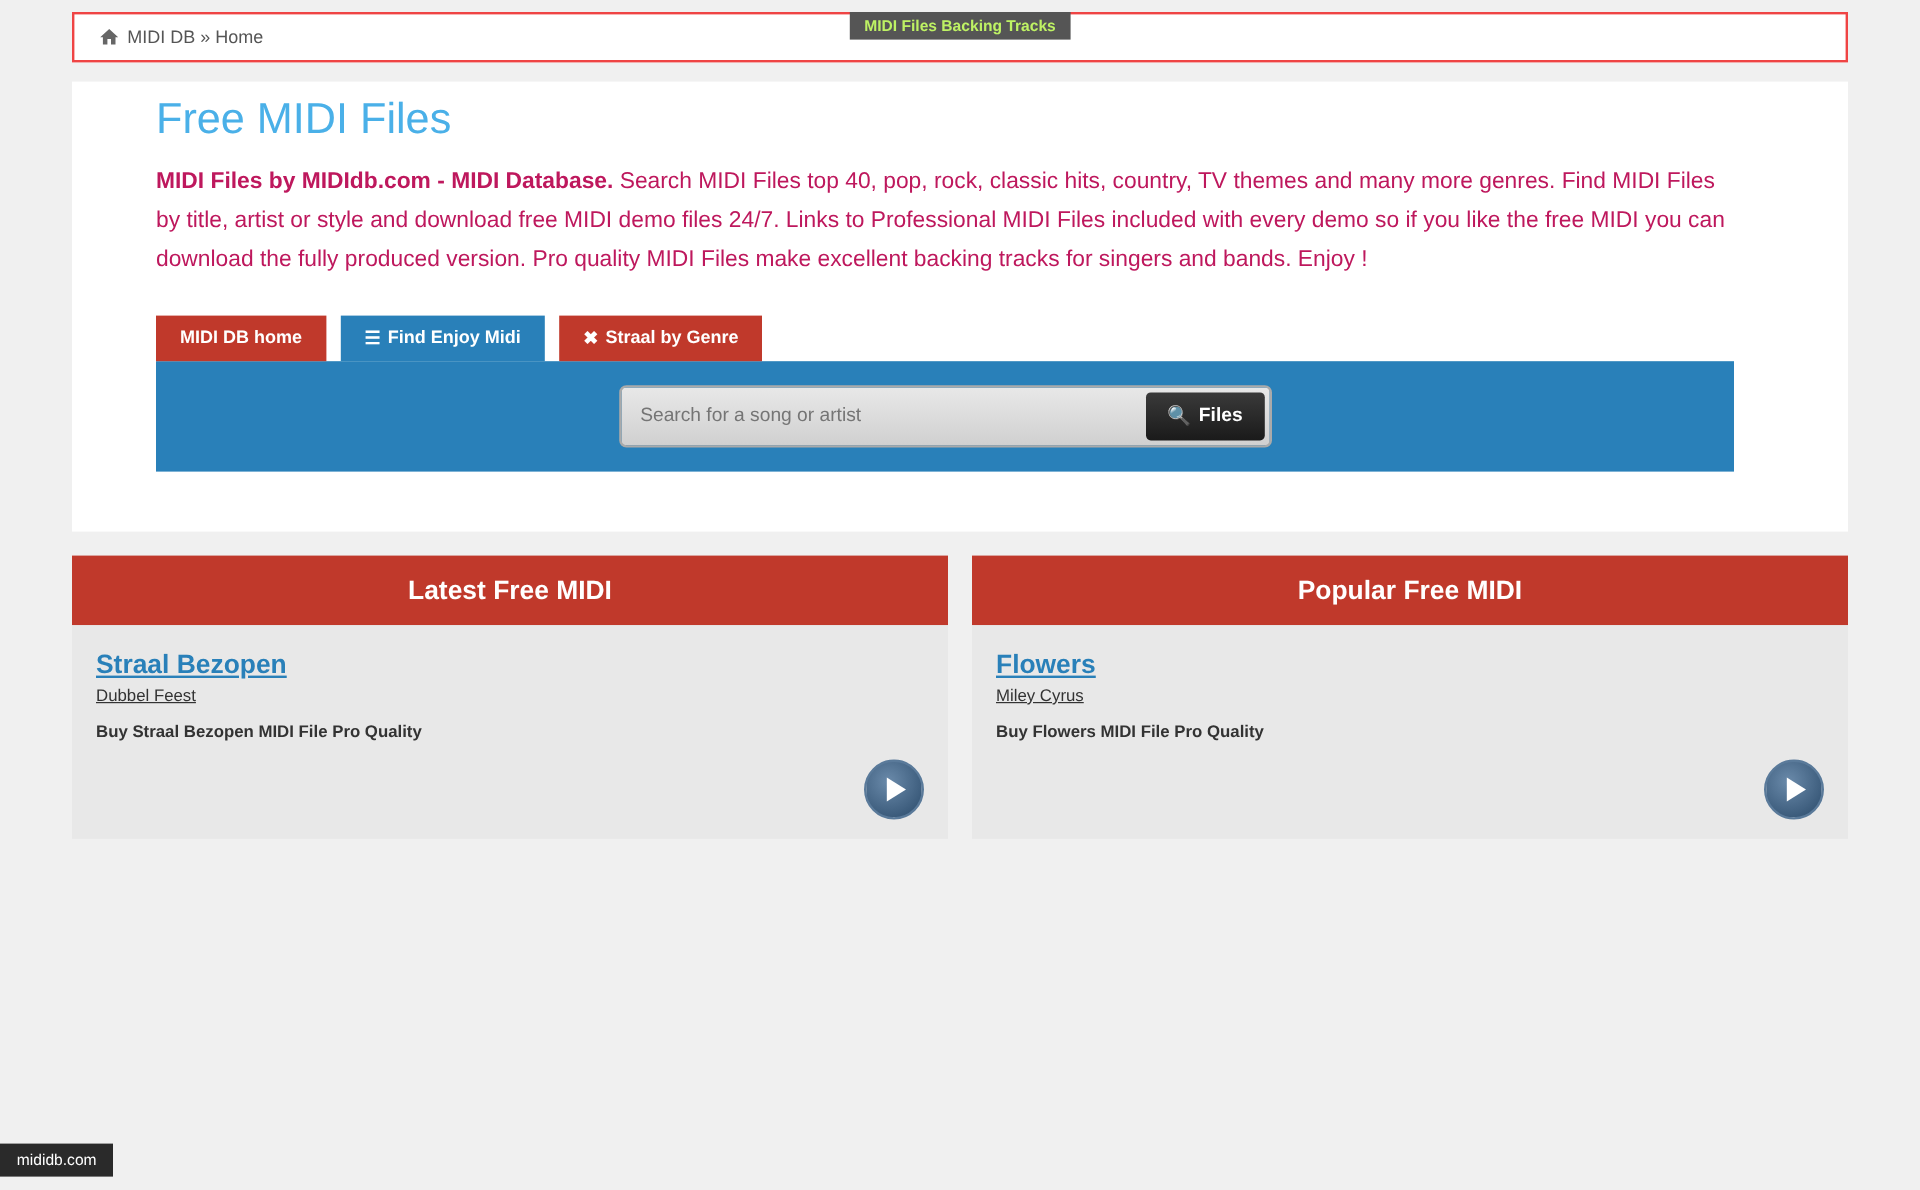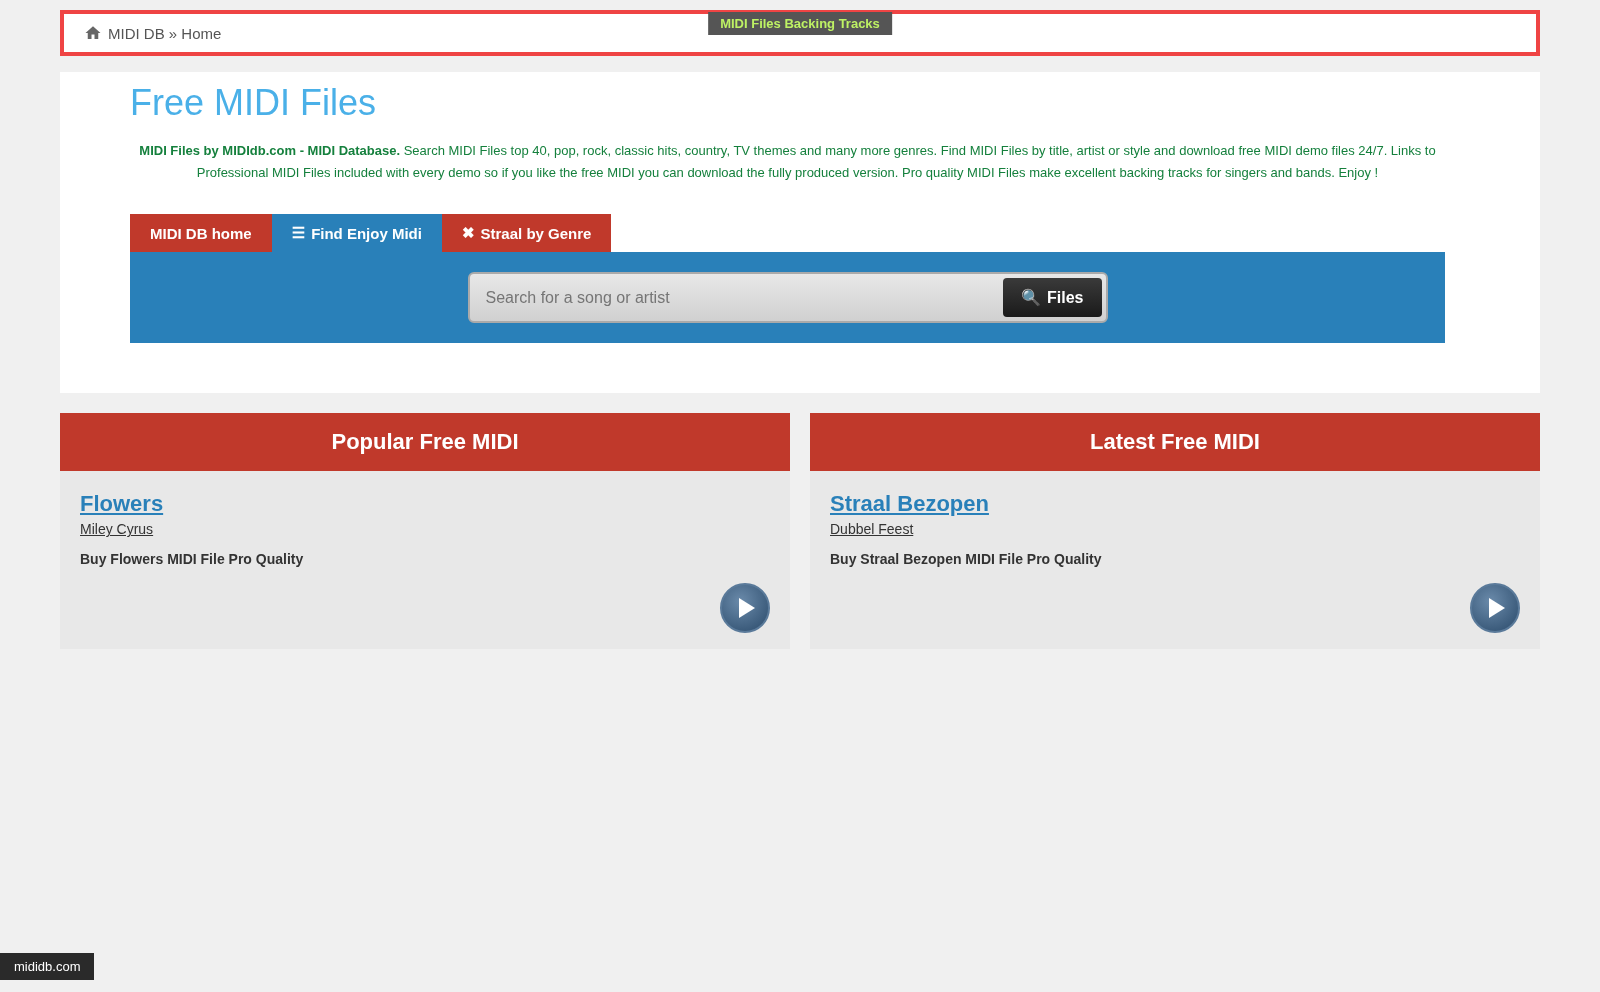--- a/index.html
+++ b/index.html
@@ -6,21 +6,21 @@
     body {
       font-family: Arial, sans-serif;
       background: #f0f0f0;
       color: #333;
       font-size: 15px;
     }
 
     
     .breadcrumb-bar {
       background: #fff;
-      border: 4px solid #ef4444;
+      border: 2px solid #ef4444;
       padding: 10px 20px;
       display: flex;
       align-items: center;
       margin: 10px 60px;
       position: relative;
     }
     .breadcrumb-bar .tab-badge {
       position: absolute;
       top: -2px;
       left: 50%;
@@ -53,34 +53,33 @@
     }
 
     .page-title {
       color: #4ab0e8;
       font-size: 36px;
       font-weight: normal;
       margin-bottom: 16px;
     }
 
     .description {
-      font-size: 13px;
+      font-size: 19px;
       line-height: 1.7;
-      color: #15803d;
+      color: #be185d;
       margin-bottom: 30px;
-      text-align: center;
     }
     .description strong {
       font-weight: bold;
     }
 
     
     .tabs-container {
       display: flex;
-      gap: 0;
+      gap: 12px;
       margin-bottom: 0;
     }
     .tab {
       padding: 10px 20px;
       font-size: 15px;
       font-weight: bold;
       color: #fff;
       cursor: pointer;
       border: none;
       text-decoration: none;
@@ -108,21 +107,21 @@
       margin-bottom: 30px;
     }
     .search-wrapper {
       display: flex;
       align-items: center;
       background: linear-gradient(to bottom, #e8e8e8, #d0d0d0);
       border: 2px solid #aaa;
       border-radius: 6px;
       padding: 4px;
       gap: 0;
-      width: 640px;
+      width: 544px;
     }
     .search-input {
       flex: 1;
       border: none;
       background: transparent;
       font-size: 16px;
       padding: 8px 12px;
       color: #888;
       outline: none;
     }
@@ -264,39 +263,39 @@
         <span class="search-btn-icon">🔍</span>
         <span>Files</span>
       </button>
     </div>
   </div>
 </div>
 
 <div class="columns">
 
   <div class="column">
+    <div class="column-header">Latest Free MIDI</div>
+    <div class="column-body">
+      <a class="song-title">Straal Bezopen</a>
+      <span class="artist-name">Dubbel Feest</span>
+      <a class="buy-link">Buy Straal Bezopen MIDI File Pro Quality</a>
+      <div class="play-btn-row">
+        <div class="play-btn"></div>
+      </div>
+    </div>
+  </div>
+
+  <div class="column">
     <div class="column-header">Popular Free MIDI</div>
     <div class="column-body">
       <a class="song-title">Flowers</a>
       <span class="artist-name">Miley Cyrus</span>
       <a class="buy-link">Buy Flowers MIDI File Pro Quality</a>
       <div class="play-btn-row">
         <div class="play-btn"></div>
       </div>
     </div>
   </div>
-
-  <div class="column">
-    <div class="column-header">Latest Free MIDI</div>
-    <div class="column-body">
-      <a class="song-title">Straal Bezopen</a>
-      <span class="artist-name">Dubbel Feest</span>
-      <a class="buy-link">Buy Straal Bezopen MIDI File Pro Quality</a>
-      <div class="play-btn-row">
-        <div class="play-btn"></div>
-      </div>
-    </div>
-  </div>
 </div>
 
 <div class="footer-bar">
   <span>mididb.com</span>
 </div>
 
 </body></html>

